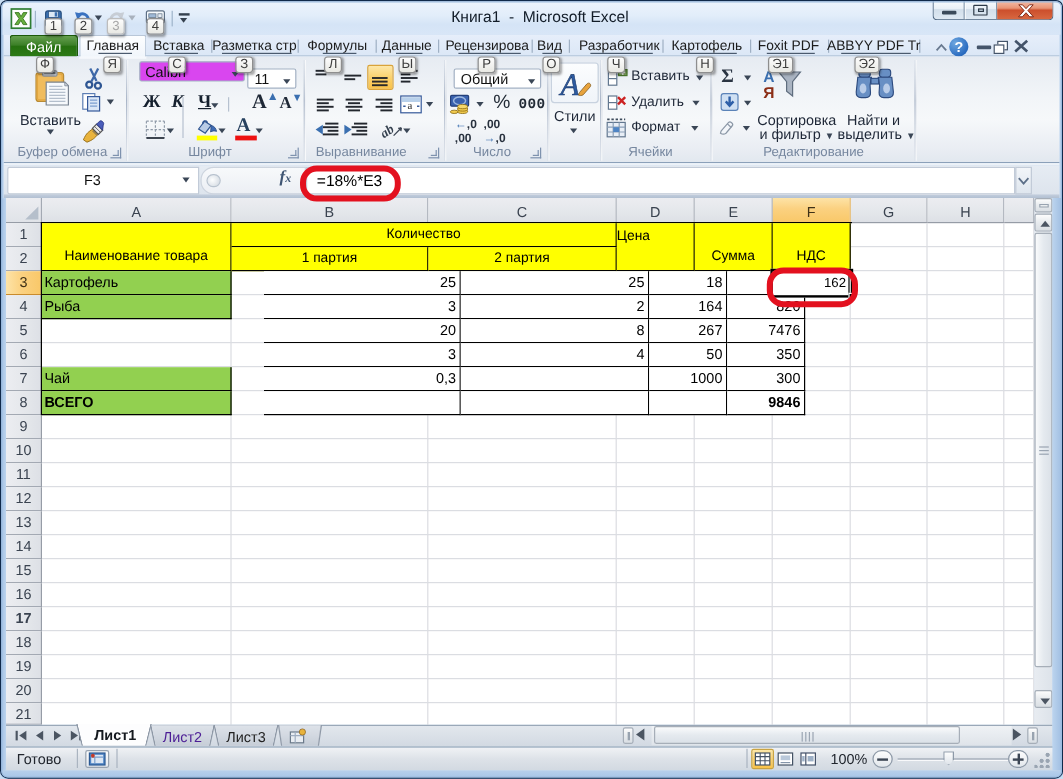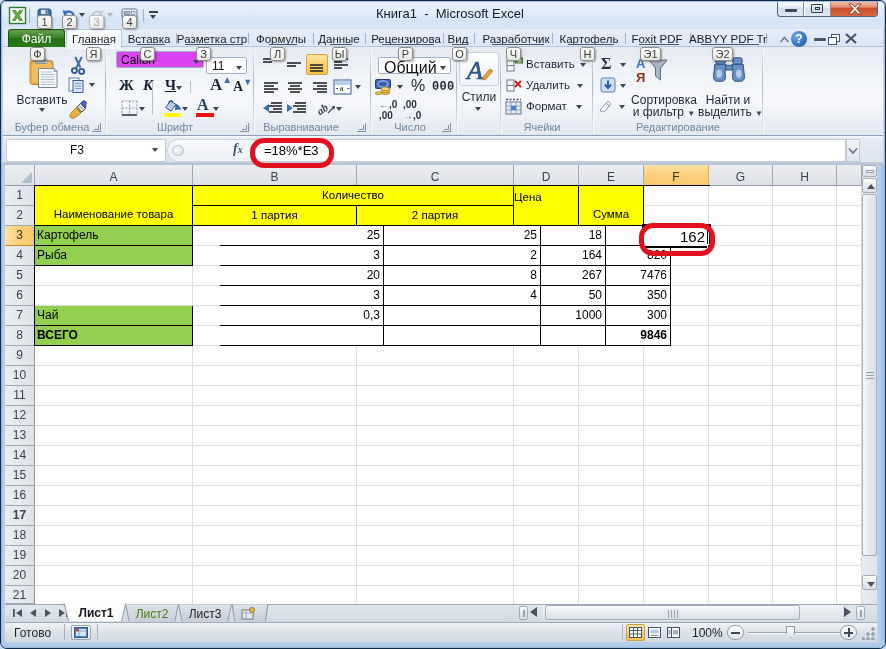--- a/index.html
+++ b/index.html
@@ -313,21 +313,21 @@
     </svg>
 <div class="tri-l abs" style="left:263px;top:104px;border-right-color:#3a6fb0"></div>
 <div class="tri-r abs" style="left:287px;top:104px;border-left-color:#3a6fb0"></div>
 <svg style="left:318px;top:100px" width="18" height="16" viewBox="0 0 18 16">
  <text x="0" y="13" font-size="11" font-style="italic" font-weight="bold" fill="#35414f" transform="rotate(-35 5 11)" font-family="Liberation Serif">ab</text>
  <path d="M10 13 L16.5 6.5 M16.5 6.5 L13.8 7 M16.5 6.5 L16 9.2" stroke="#3c4654" stroke-width="1.1"></path>
 </svg>
     <div class="dd" style="left:336px;top:107px"></div>
 
 <div class="abs" style="left:378px;top:57px;width:73px;height:17px;background:#fff;border:1px solid #a3b1c4;border-radius:2px">
- <div style="position:absolute;left:5px;top:1px;font-size:16px;color:#111">Общий</div>
+ <div style="position:absolute;left:5px;top:1px;font-size:12px;color:#111">Общий</div>
  <div class="dd" style="right:4px;top:8px"></div>
 </div>
 <svg style="left:375px;top:79px" width="18" height="16" viewBox="0 0 18 16">
  <rect x="0.5" y="0.5" width="15" height="9" rx="1" fill="#3a62ae" stroke="#24407a"></rect>
  <ellipse cx="8" cy="5" rx="5" ry="3.2" fill="none" stroke="#9db8e0" stroke-width="1.2"></ellipse>
  <g>
   <ellipse cx="10.5" cy="13.8" rx="4.2" ry="1.8" fill="#f2cb4e" stroke="#8e6d10" stroke-width=".7"></ellipse>
   <ellipse cx="10.5" cy="11.8" rx="4.2" ry="1.8" fill="#f2cb4e" stroke="#8e6d10" stroke-width=".7"></ellipse>
   <ellipse cx="10.5" cy="9.8" rx="4.2" ry="1.8" fill="#f6d86a" stroke="#8e6d10" stroke-width=".7"></ellipse>
   <ellipse cx="3.5" cy="14.2" rx="3.2" ry="1.4" fill="#f2cb4e" stroke="#8e6d10" stroke-width=".7"></ellipse>
@@ -504,20 +504,23 @@
     </div>
 <div class="cell " style="left:193px;top:186px;width:321px;height:20px;background:#ffff00;border-right:1px solid #000;border-bottom:1px solid #000;font-size:11.5px;text-align:center;">Количество</div>
 <div class="cell " style="left:193px;top:206px;width:164px;height:20px;background:#ffff00;border-right:1px solid #000;border-bottom:1px solid #000;font-size:11.5px;text-align:center;">1 партия</div>
 <div class="cell " style="left:357px;top:206px;width:157px;height:20px;background:#ffff00;border-right:1px solid #000;border-bottom:1px solid #000;font-size:11.5px;text-align:center;">2 партия</div>
 <div class="cell " style="left:514px;top:186px;width:65px;height:40px;background:#ffff00;border-right:1px solid #000;border-bottom:1px solid #000;font-size:11.5px;">
       <div style="position:absolute;bottom:18px;width:100%;text-align:left">Цена</div>
     </div>
 <div class="cell " style="left:579px;top:186px;width:65px;height:40px;background:#ffff00;border-right:1px solid #000;border-bottom:1px solid #000;font-size:11.5px;">
       <div style="position:absolute;bottom:1px;width:100%;text-align:center">Сумма</div>
     </div>
+<div class="cell " style="left:644px;top:186px;width:65px;height:40px;background:#ffff00;border-right:1px solid #000;border-bottom:1px solid #000;font-size:11.5px;">
+      <div style="position:absolute;bottom:1px;width:100%;text-align:center">НДС</div>
+    </div>
 <div class="cell " style="left:35px;top:226px;width:158px;height:20px;background:#92d050;border-right:1px solid #000;border-bottom:1px solid #000;padding-left:2px;">Картофель</div>
 <div class="cell num" style="left:193px;top:226px;width:164px;height:20px;background:#fff;border-right:1px solid #000;border-bottom:1px solid #000;">25</div>
 <div class="cell num" style="left:357px;top:226px;width:157px;height:20px;background:#fff;border-right:1px solid #000;border-bottom:1px solid #000;">25</div>
 <div class="cell num" style="left:514px;top:226px;width:65px;height:20px;background:#fff;border-right:1px solid #000;border-bottom:1px solid #000;">18</div>
 <div class="cell num" style="left:579px;top:226px;width:65px;height:20px;background:#fff;border-right:1px solid #000;border-bottom:1px solid #000;">900</div>
 <div class="cell " style="left:35px;top:246px;width:158px;height:20px;background:#92d050;border-right:1px solid #000;border-bottom:1px solid #000;padding-left:2px;">Рыба</div>
 <div class="cell num" style="left:193px;top:246px;width:164px;height:20px;background:#fff;border-right:1px solid #000;border-bottom:1px solid #000;">3</div>
 <div class="cell num" style="left:357px;top:246px;width:157px;height:20px;background:#fff;border-right:1px solid #000;border-bottom:1px solid #000;">2</div>
 <div class="cell num" style="left:514px;top:246px;width:65px;height:20px;background:#fff;border-right:1px solid #000;border-bottom:1px solid #000;">164</div>
 <div class="cell num" style="left:579px;top:246px;width:65px;height:20px;background:#fff;border-right:1px solid #000;border-bottom:1px solid #000;">820</div>
@@ -534,21 +537,21 @@
 <div class="cell num" style="left:357px;top:306px;width:157px;height:20px;background:#fff;border-right:1px solid #000;border-bottom:1px solid #000;"></div>
 <div class="cell num" style="left:514px;top:306px;width:65px;height:20px;background:#fff;border-right:1px solid #000;border-bottom:1px solid #000;">1000</div>
 <div class="cell num" style="left:579px;top:306px;width:65px;height:20px;background:#fff;border-right:1px solid #000;border-bottom:1px solid #000;">300</div>
 <div class="cell " style="left:35px;top:326px;width:158px;height:20px;background:#92d050;border-right:1px solid #000;border-bottom:1px solid #000;padding-left:2px;font-weight:bold;">ВСЕГО</div>
 <div class="cell num" style="left:193px;top:326px;width:164px;height:20px;background:#fff;border-right:1px solid #000;border-bottom:1px solid #000;"></div>
 <div class="cell num" style="left:357px;top:326px;width:157px;height:20px;background:#fff;border-right:1px solid #000;border-bottom:1px solid #000;"></div>
 <div class="cell num" style="left:514px;top:326px;width:65px;height:20px;background:#fff;border-right:1px solid #000;border-bottom:1px solid #000;"></div>
 <div class="cell num" style="left:579px;top:326px;width:65px;height:20px;background:#fff;border-right:1px solid #000;border-bottom:1px solid #000;font-weight:bold;">9846</div>
 
 <div class="abs" style="left:642px;top:224px;width:69px;height:24px;border:2px solid #000;background:#fff;z-index:30">
- <div style="position:absolute;right:4px;top:1px;font-size:15px;line-height:19px">162</div>
+ <div style="position:absolute;right:4px;top:1px;font-size:11px;line-height:19px">162</div>
  <div style="position:absolute;right:1px;top:2px;width:1px;height:16px;background:#000"></div>
  <div style="position:absolute;right:-3px;bottom:-3px;width:5px;height:5px;background:#000;border:1px solid #fff"></div>
 </div>
 
 <div class="red" style="left:250px;top:138px;width:84px;height:30px"></div>
 <div class="red" style="left:639px;top:223px;width:76px;height:33px"></div>
 
 <div class="abs" style="left:862px;top:165px;width:15px;height:439px;background:linear-gradient(to right,#e8ecf1,#dde3ea)"></div>
 <div class="sbtn" style="left:862px;top:165px;width:15px;height:12px;border-radius:2px">
       <div style="position:absolute;left:3px;top:4px;width:8px;height:3px;background:#fff;border:1px solid #98a3b0"></div>
@@ -573,21 +576,21 @@
  <path d="M24 1 v8 L18 5 z"></path>
         <path d="M33 1 v8 L39 5 z"></path>
         <path d="M47 1 v8 L53 5 z"></path>
         <rect x="54" y="1" width="1.8" height="8"></rect>
       </g>
 </svg>
 
 <div class="abs" style="left:66px;top:604px;width:58px;height:18px;background:#fdfdfe;border-left:1px solid #8e98a6;border-right:1px solid #8e98a6;transform:perspective(8px) rotateX(-4deg);"></div>
 <div class="abs" style="left:70px;top:606px;width:52px;text-align:center;font-size:12px;font-weight:bold;color:#14181e;z-index:5">Лист1</div>
 <div class="abs" style="left:127px;top:605px;width:50px;height:17px;background:linear-gradient(#dde2e9,#c6cdd7);border-left:1px solid #8e98a6;border-right:1px solid #8e98a6;transform:perspective(8px) rotateX(-4deg)"></div>
-<div class="abs" style="left:129px;top:607px;width:46px;text-align:center;font-size:12px;color:#4d7c0f">Лист2</div>
+<div class="abs" style="left:129px;top:607px;width:46px;text-align:center;font-size:12px;color:#4c1d95">Лист2</div>
 <div class="abs" style="left:180px;top:605px;width:50px;height:17px;background:linear-gradient(#dde2e9,#c6cdd7);border-left:1px solid #8e98a6;border-right:1px solid #8e98a6;transform:perspective(8px) rotateX(-4deg)"></div>
 <div class="abs" style="left:182px;top:607px;width:46px;text-align:center;font-size:12px;color:#222">Лист3</div>
 <div class="abs" style="left:233px;top:605px;width:34px;height:17px;background:linear-gradient(#dde2e9,#c6cdd7);border-left:1px solid #8e98a6;border-right:1px solid #8e98a6;transform:perspective(8px) rotateX(-4deg)"></div>
 <svg style="left:240px;top:607px" width="16" height="13" viewBox="0 0 16 13">
  <rect x="2" y="3" width="11" height="9" fill="#e9edf2" stroke="#6c7a8a"></rect>
       <path d="M2 6 h11 M6 3 v9" stroke="#9fadc0"></path>
  <circle cx="12" cy="3" r="2.6" fill="#e8b33c" stroke="#8a6120" stroke-width=".6"></circle>
 </svg>
 
 <div class="sbtn" style="left:519px;top:606px;width:9px;height:14px;border-radius:2px">

